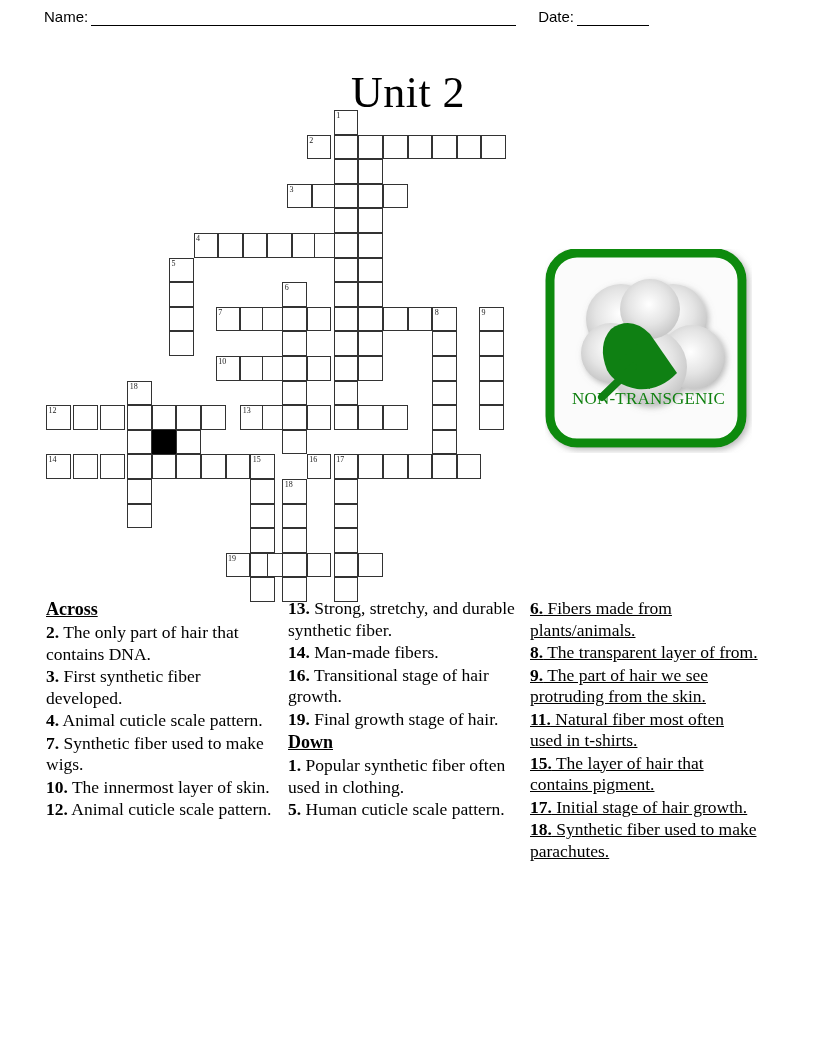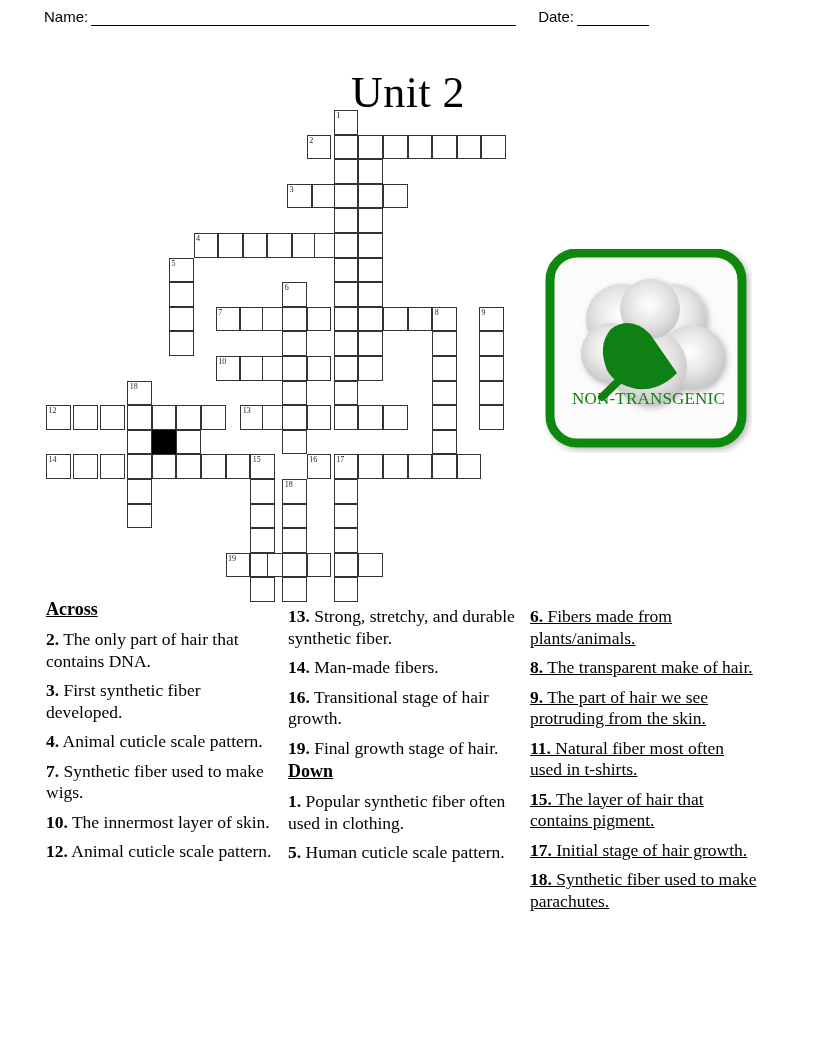--- a/index.html
+++ b/index.html
@@ -126,21 +126,21 @@
   .clue-col.col2 { width: 242px; }
   .clue-col.col3 { width: 242px; text-decoration: underline; }
   .clue-heading {
     font-weight: bold;
     text-decoration: underline;
     font-size: 18px;
     line-height: 23px;
     margin: 0 0 1px 0;
   }
   .clue-item {
-    margin: 8px 0 1px 0;
+    margin: 0 0 1px 0;
     text-indent: 0;
   }
   .clue-num {
     font-weight: bold;
   }
 </style>
 </head>
 <body>
 
 <div class="name-date-row">
@@ -360,20 +360,20 @@
       <div class="clue-item"><span class="clue-num">13.</span><span> Strong, stretchy, and durable synthetic fiber.</span></div>
       <div class="clue-item"><span class="clue-num">14.</span><span> Man-made fibers.</span></div>
       <div class="clue-item"><span class="clue-num">16.</span><span> Transitional stage of hair growth.</span></div>
       <div class="clue-item"><span class="clue-num">19.</span><span> Final growth stage of hair.</span></div>
       <div class="clue-heading">Down</div>
       <div class="clue-item"><span class="clue-num">1.</span><span> Popular synthetic fiber often used in clothing.</span></div>
       <div class="clue-item"><span class="clue-num">5.</span><span> Human cuticle scale pattern.</span></div>
     </div>
   <div class="clue-col col3">
       <div class="clue-item"><span class="clue-num">6.</span><span> Fibers made from plants/animals.</span></div>
-      <div class="clue-item"><span class="clue-num">8.</span><span> The transparent make of hair.</span></div>
+      <div class="clue-item"><span class="clue-num">8.</span><span> The transparent layer of from.</span></div>
       <div class="clue-item"><span class="clue-num">9.</span><span> The part of hair we see protruding from the skin.</span></div>
       <div class="clue-item"><span class="clue-num">11.</span><span> Natural fiber most often used in t-shirts.</span></div>
       <div class="clue-item"><span class="clue-num">15.</span><span> The layer of hair that contains pigment.</span></div>
       <div class="clue-item"><span class="clue-num">17.</span><span> Initial stage of hair growth.</span></div>
       <div class="clue-item"><span class="clue-num">18.</span><span> Synthetic fiber used to make parachutes.</span></div>
     </div>
 </div>
 
 </body></html>

